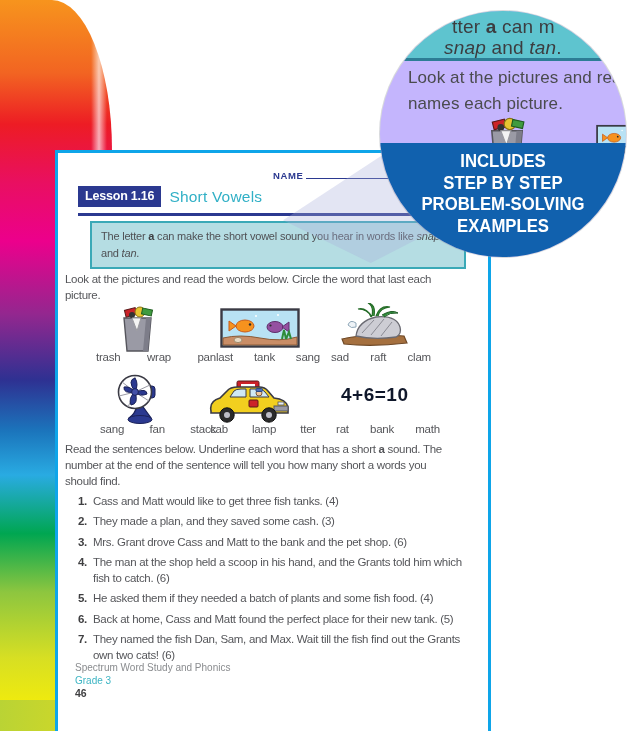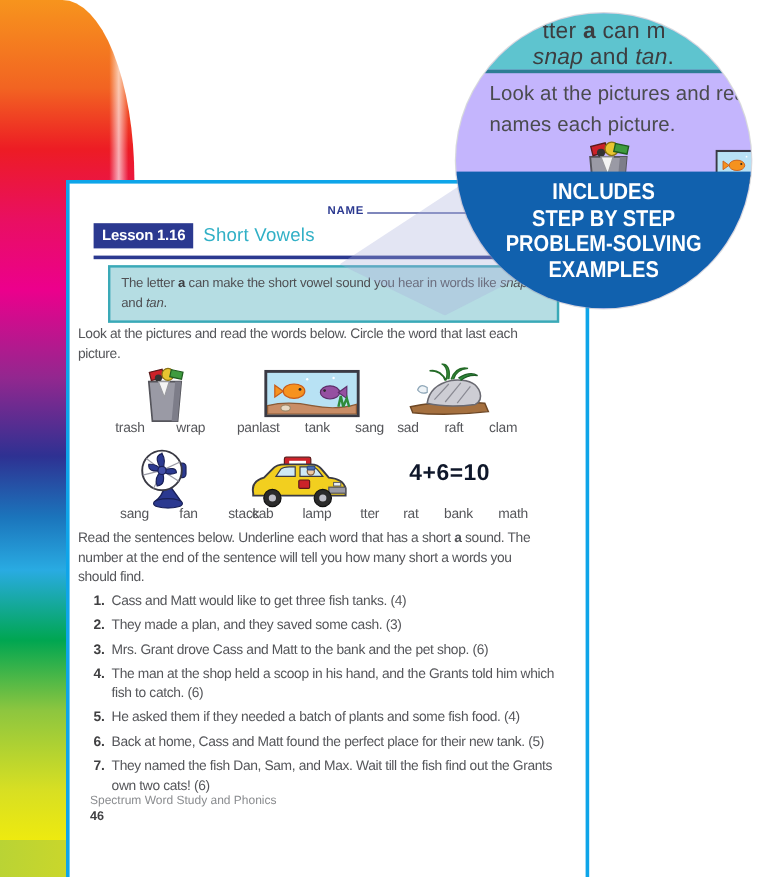--- a/index.html
+++ b/index.html
@@ -253,20 +253,21 @@
           <span class="txt body-txt">Back at home, Cass and Matt found the perfect place for their new tank. (5)</span>
         </div>
       <div class="sentence">
           <span class="num">7.</span>
           <span class="txt body-txt">They named the fish Dan, Sam, and Max. Wait till the fish find out the Grants own two cats! (6)</span>
         </div>
     </div>
 
     <div class="footer-left">
       <div>Spectrum Word Study and Phonics</div>
+      <div class="teal-txt">Grade 3</div>
       <div class="page-num">46</div>
     </div>
   </div>
 
   <div class="beam"></div>
 
   <div class="magnifier">
     <div class="mag-teal-band"></div>
     <div class="mag-line1">
       <span>tter </span><b>a</b><span> can m</span>

